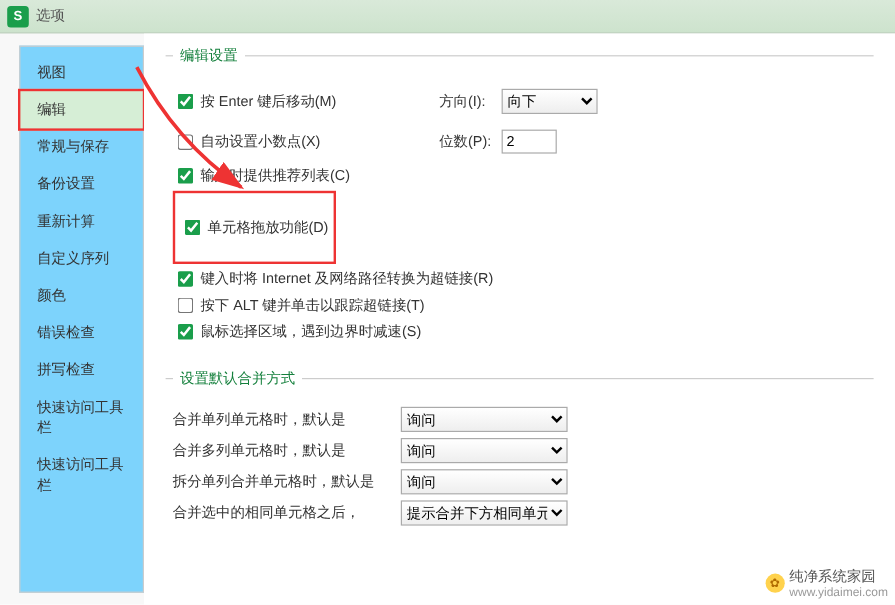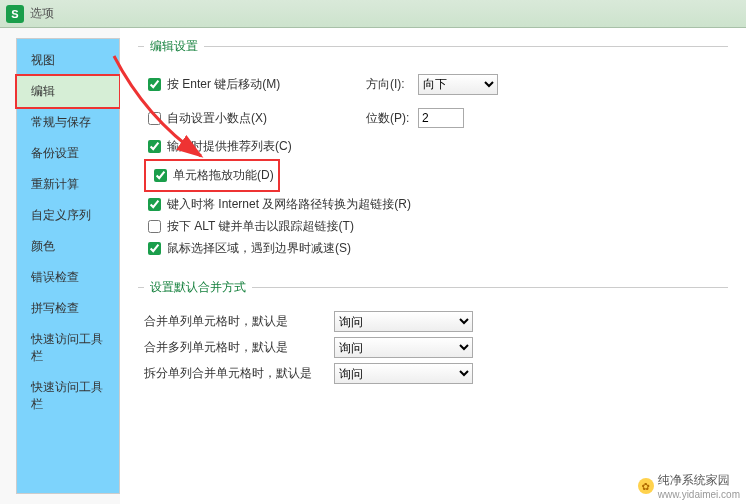--- a/index.html
+++ b/index.html
@@ -110,21 +110,21 @@
     padding: 0 3px;
   }
   .merge-row {
     display: flex;
     align-items: center;
     margin: 5px 0;
   }
   .merge-label { width: 190px; text-align: left; padding-right: 6px; }
   .hl-box {
     border: 2px solid #e33;
-    padding: 2px 4px;
+    padding: 16px 4px;
     display: inline-flex;
     align-items: center;
   }
   .arrow-annot {
     position: absolute;
     left: 106px; top: 48px;
     pointer-events: none;
   }
   .watermark {
     position: absolute;
@@ -230,20 +230,24 @@
         <select class="combo"><option>询问</option></select>
       </div>
       <div class="merge-row">
         <span class="merge-label">合并多列单元格时，默认是</span>
         <select class="combo"><option>询问</option></select>
       </div>
       <div class="merge-row">
         <span class="merge-label">拆分单列合并单元格时，默认是</span>
         <select class="combo"><option>询问</option></select>
       </div>
+      <div class="merge-row">
+        <span class="merge-label">合并选中的相同单元格之后，</span>
+        <select class="combo"><option>提示合并下方相同单元格</option></select>
+      </div>
     </fieldset>
 
   </div>
 </div>
 
 <svg class="arrow-annot" width="110" height="130">
   <defs>
     <marker id="ah" markerWidth="10" markerHeight="10" refX="8" refY="3" orient="auto">
       <path d="M0,0 L9,3 L0,6 Z" fill="#e33"></path>
     </marker>

